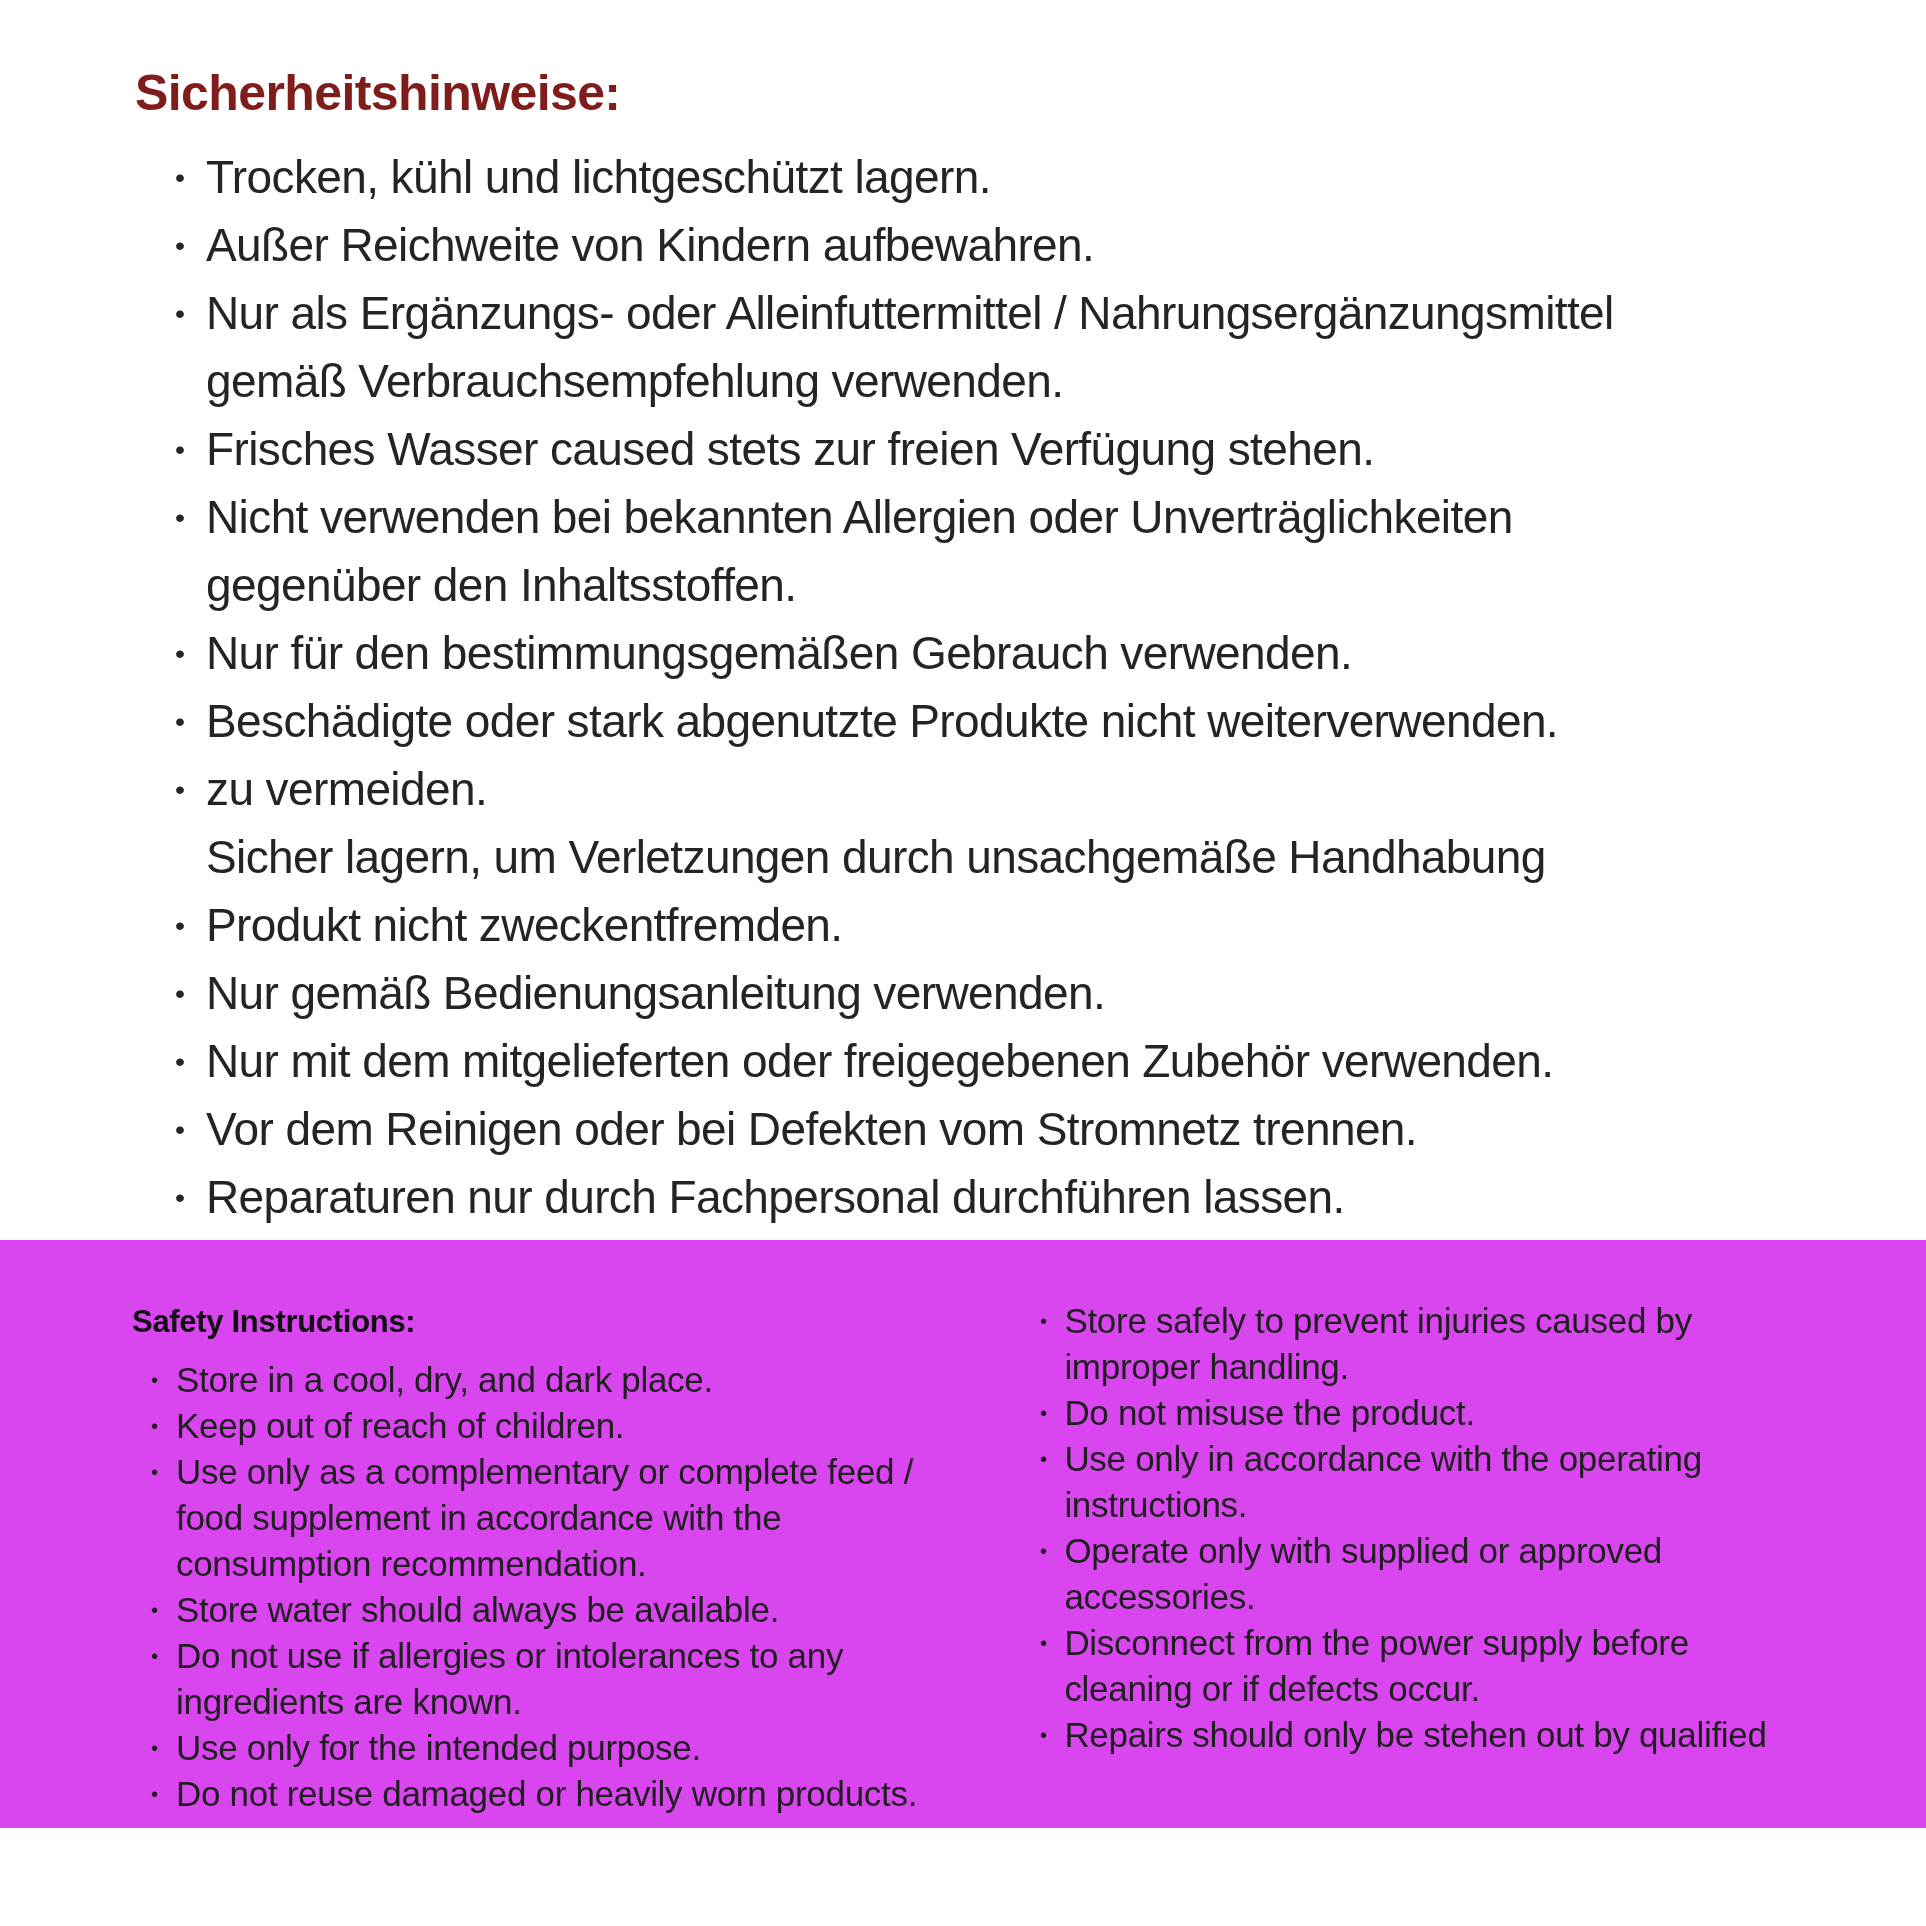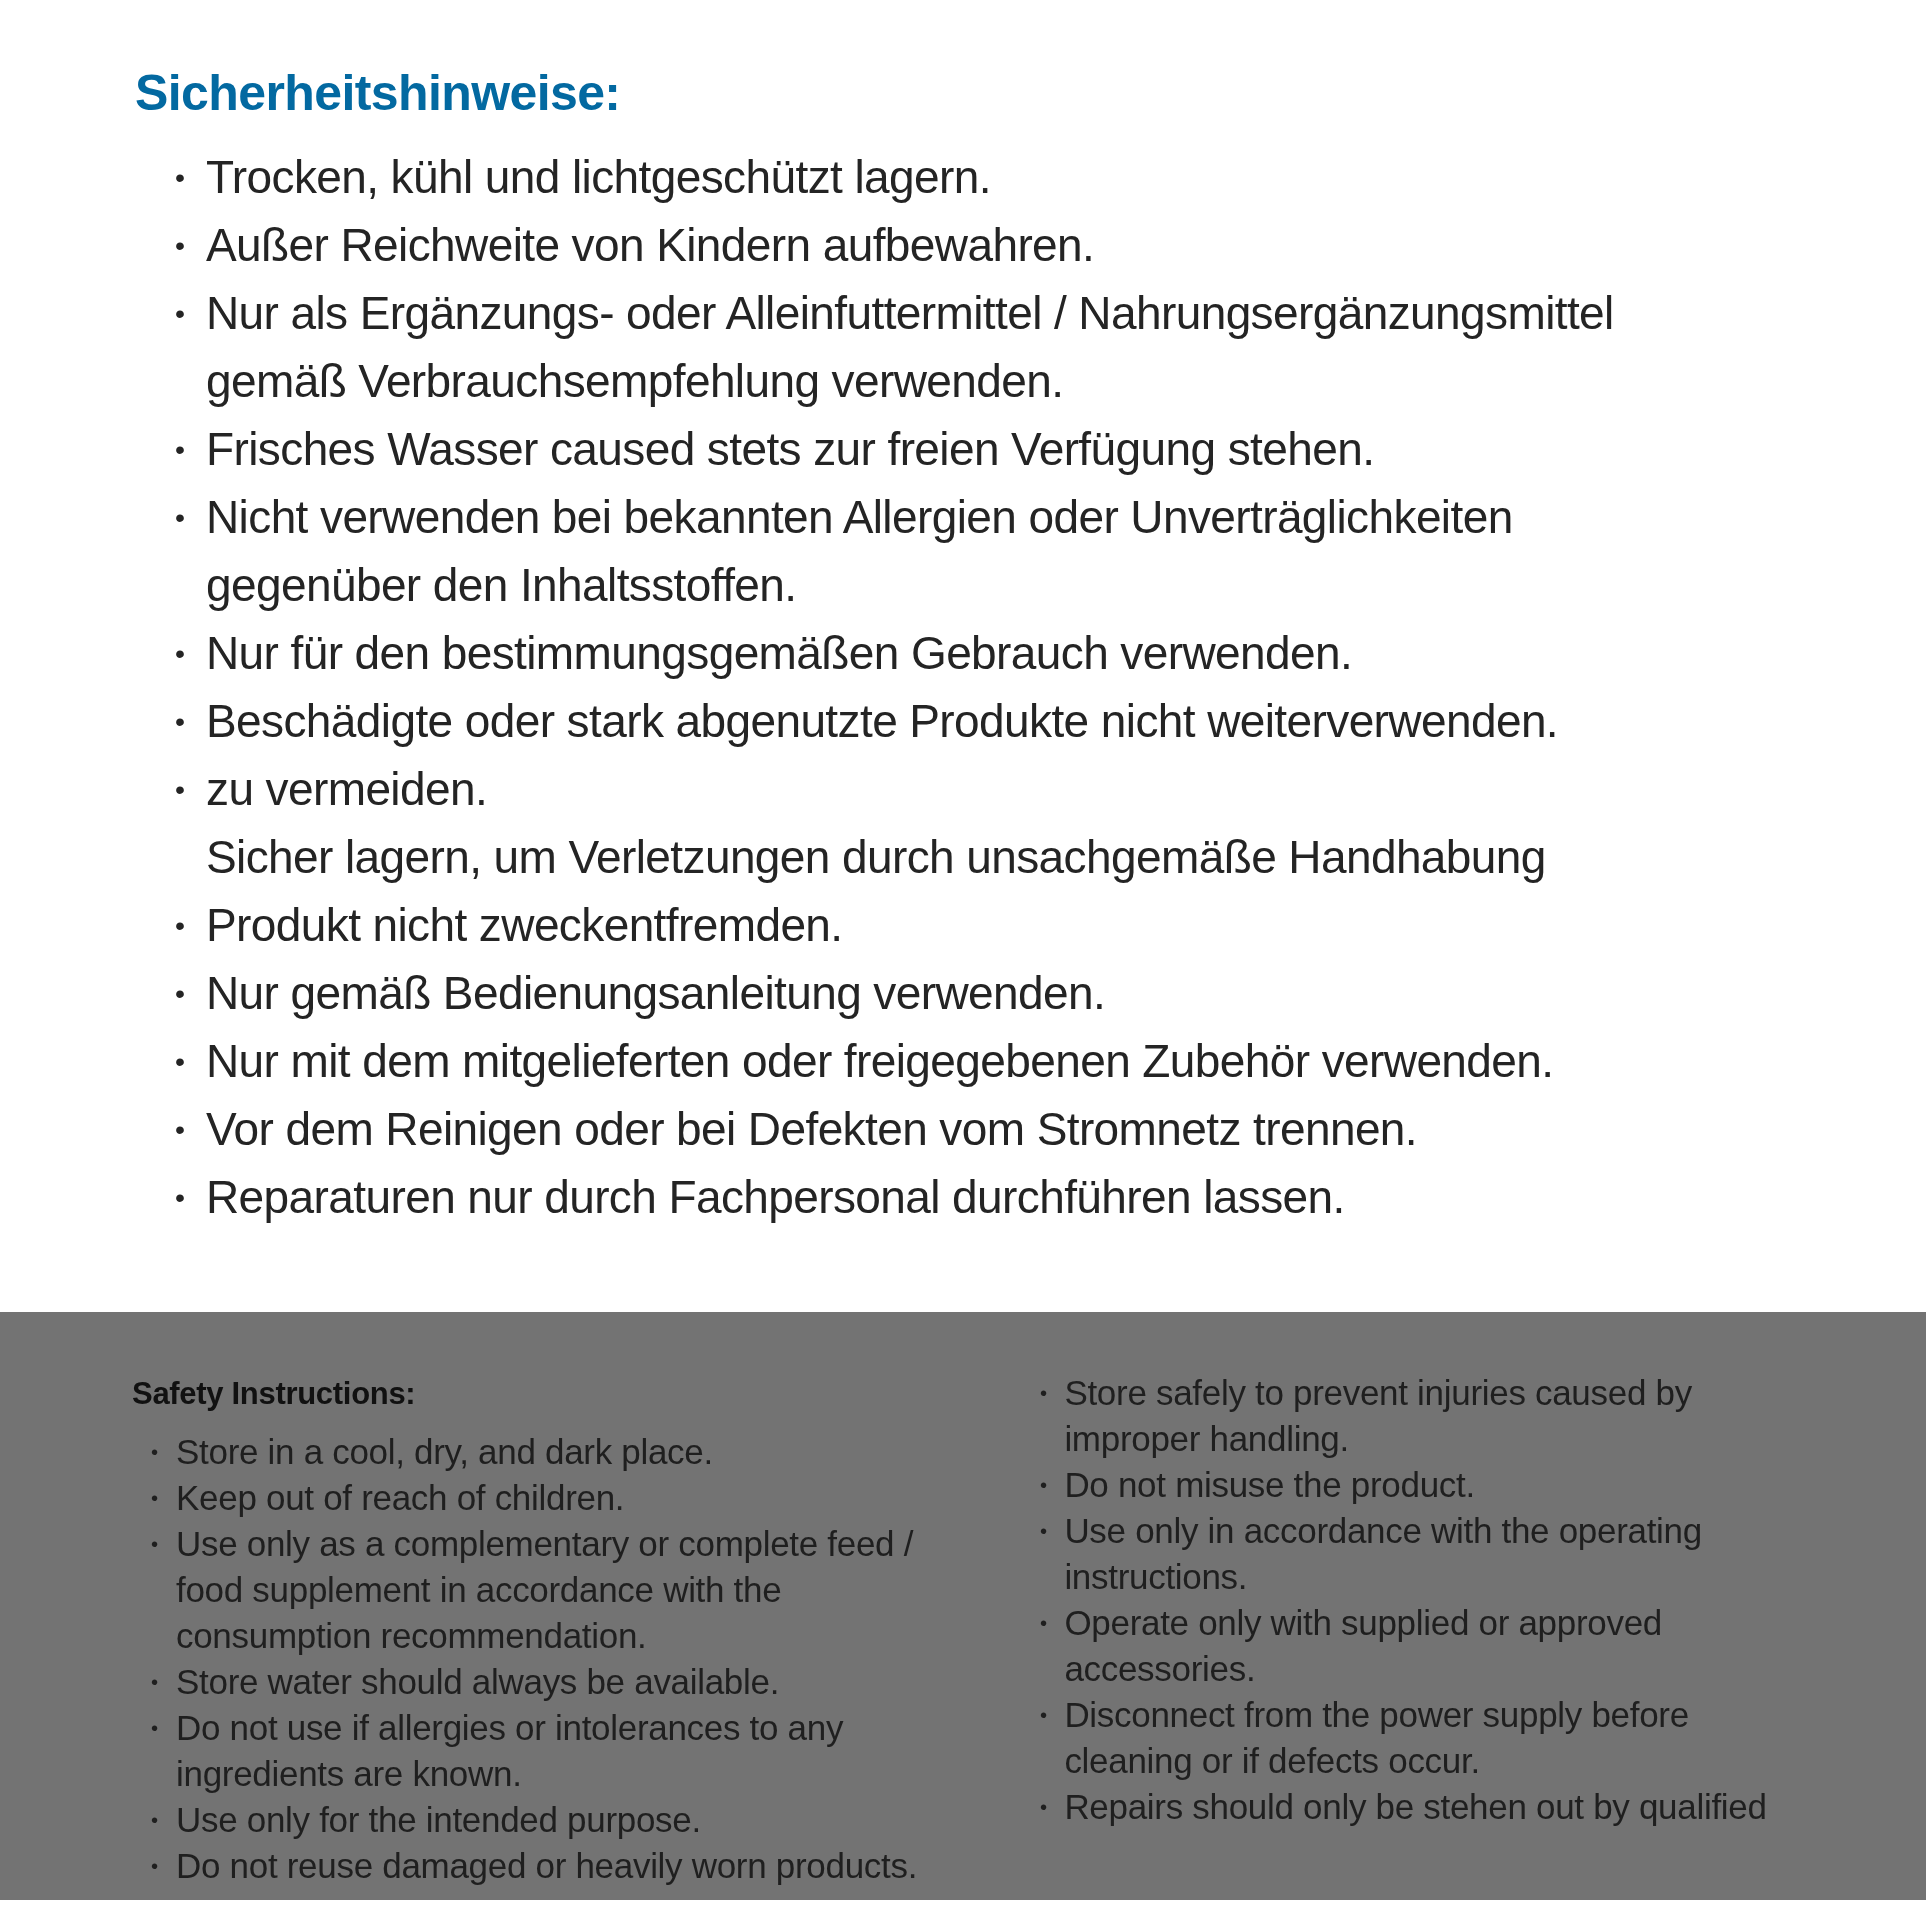--- a/index.html
+++ b/index.html
@@ -18,21 +18,21 @@
 
   
   .de-heading {
     position: absolute;
     left: 135px;
     top: 64px;
     margin: 0;
     font-size: 50px;
     font-weight: bold;
     letter-spacing: -0.6px;
-    color: #0369a1;
+    color: #7f1d1d;
     white-space: nowrap;
   }
   .de-list {
     position: absolute;
     left: 135px;
     top: 143px;
     margin: 0;
     padding: 0;
     list-style: none;
     font-size: 46px;
@@ -50,24 +50,24 @@
     left: 40px;
     top: 0;
     font-size: 0.62em;
     line-height: 68px;
   }
 
   
   .en-section {
     position: absolute;
     left: 0;
-    top: 1312px;
+    top: 1240px;
     width: 1926px;
     height: 588px;
-    background: #737373;
+    background: #d946ef;
   }
   .en-heading {
     position: absolute;
     left: 132px;
     top: 64px;
     margin: 0;
     font-size: 31px;
     font-weight: bold;
     letter-spacing: -0.3px;
     color: #111111;

